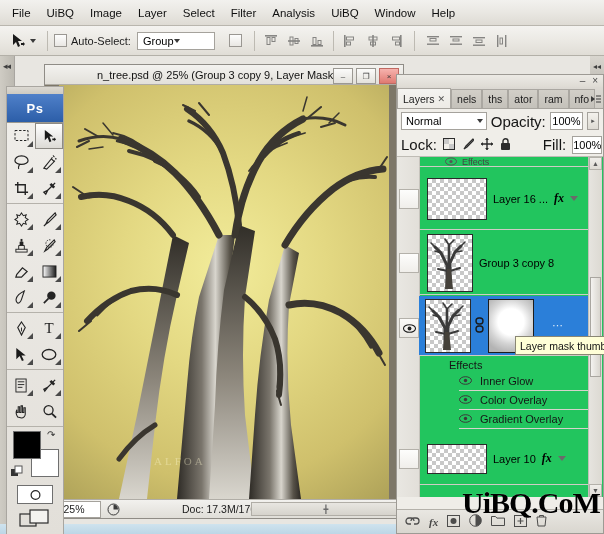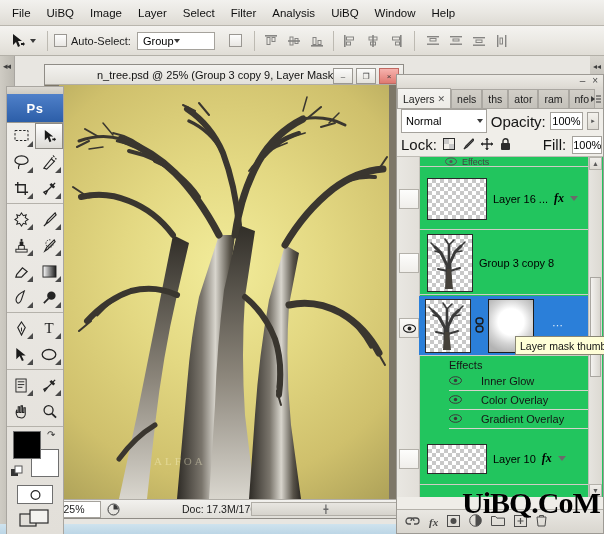--- a/index.html
+++ b/index.html
@@ -272,21 +272,21 @@
   }
   .blendrow {
     height: 24px;
     display:flex; align-items:center;
     padding: 0 4px;
     gap: 4px;
     background: #f0eee9;
     box-sizing:border-box;
   }
   .blend-combo {
-    width: 102px; height: 24px;
+    width: 102px; height: 18px;
     background:#fff; border:1px solid #a5a29c;
     display:flex; align-items:center; justify-content:space-between;
     padding: 0 3px 0 4px;
     box-sizing:border-box;
     font-size:11px;
   }
   .lbl { font-size:15px; color:#151515; white-space:nowrap; }
   .numbox {
     width: 40px; height: 18px;
     background:#fff; border:1px solid #a5a29c;
@@ -363,23 +363,23 @@
     border:1px solid #1d1d1d;
     background: radial-gradient(ellipse 70% 60% at 50% 42%, #ffffff 0%, #ffffff 42%, #d3d3d3 72%, #b4b4b4 100%);
     flex: 0 0 auto;
   }
   .linkico { font-size:11px; color:#222; }
   .effects-head {
     position:absolute; left: 52px;
     font-size:11px; color:#161616;
   }
   .effrow {
-    position:absolute; left: 52px;
+    position:absolute; left: 62px;
     width: 140px; height: 19px;
-    display:flex; align-items:center; gap:19px;
+    display:flex; align-items:center; gap:8px;
     border-bottom:1px solid #d6d3cc;
     box-sizing:border-box;
   }
   .effrow .en { font-size:11px; color:#151515; }
 
   .panel-scroll {
     position:absolute; right: 1px; top: 82px;
     width: 13px; height: 340px;
     background: linear-gradient(90deg,#e6e4df,#dcd9d2);
     border-left:1px solid #c3c0b9;

